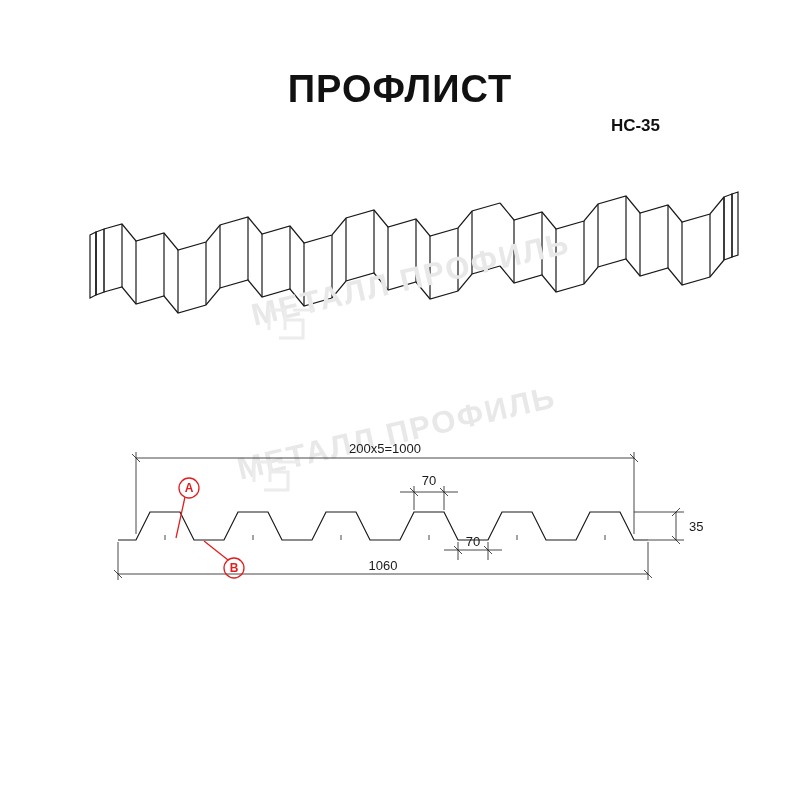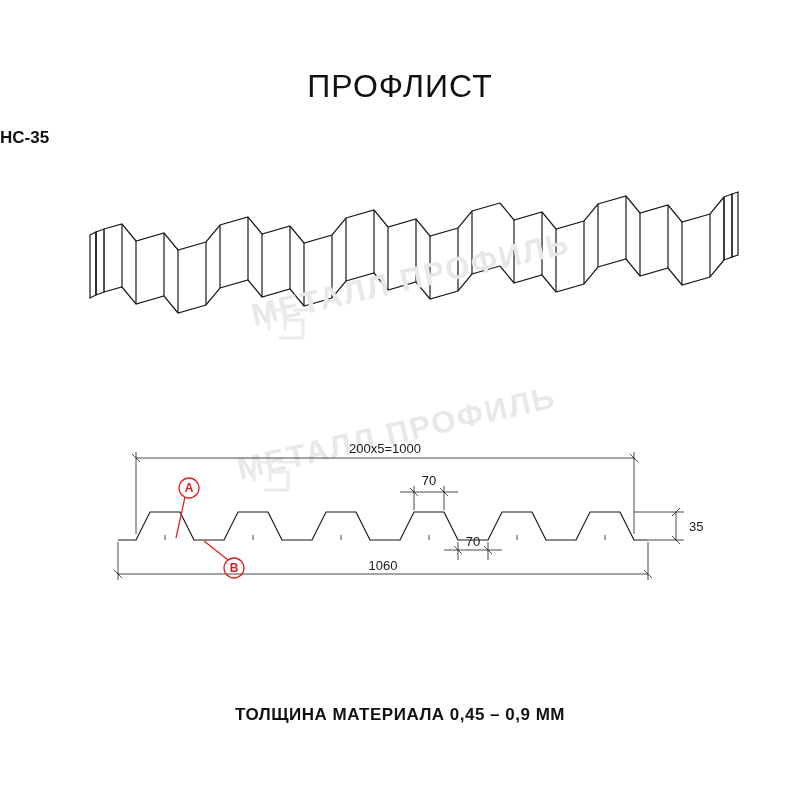--- a/index.html
+++ b/index.html
@@ -18,35 +18,34 @@
   .page {
     position: absolute;
     inset: 0;
   }
   .title {
     position: absolute;
     top: 68px;
     left: 0;
     width: 800px;
     text-align: center;
-    font-size: 32px;
-    font-weight: normal;
+    font-size: 38px;
+    font-weight: bold;
     letter-spacing: 1px;
     color: #111111;
   }
   .subtitle {
     position: absolute;
     top: 116px;
     left: 0;
     width: 660px;
-    text-align: left;
+    text-align: right;
     font-size: 17px;
     font-weight: bold;
     color: #111111;
-    margin-top: 12px;
   }
   .footer {
     position: absolute;
     top: 705px;
     left: 0;
     width: 800px;
     text-align: center;
     font-size: 17px;
     font-weight: bold;
     letter-spacing: 0.5px;
@@ -259,15 +258,14 @@
 
       <g>
         <circle class="red" cx="146" cy="138" r="10"></circle>
         <path class="red" d="M140 130 L116 111"></path>
         <text class="red-txt" x="146" y="142" text-anchor="middle">B</text>
       </g>
 
     </svg>
   </div>
 
-  <div class="footer">ТОЛЩИНА МАТЕРИАЛА 0,45 – 0,9 ММ</div>
 
 </div>
 
 </body></html>

